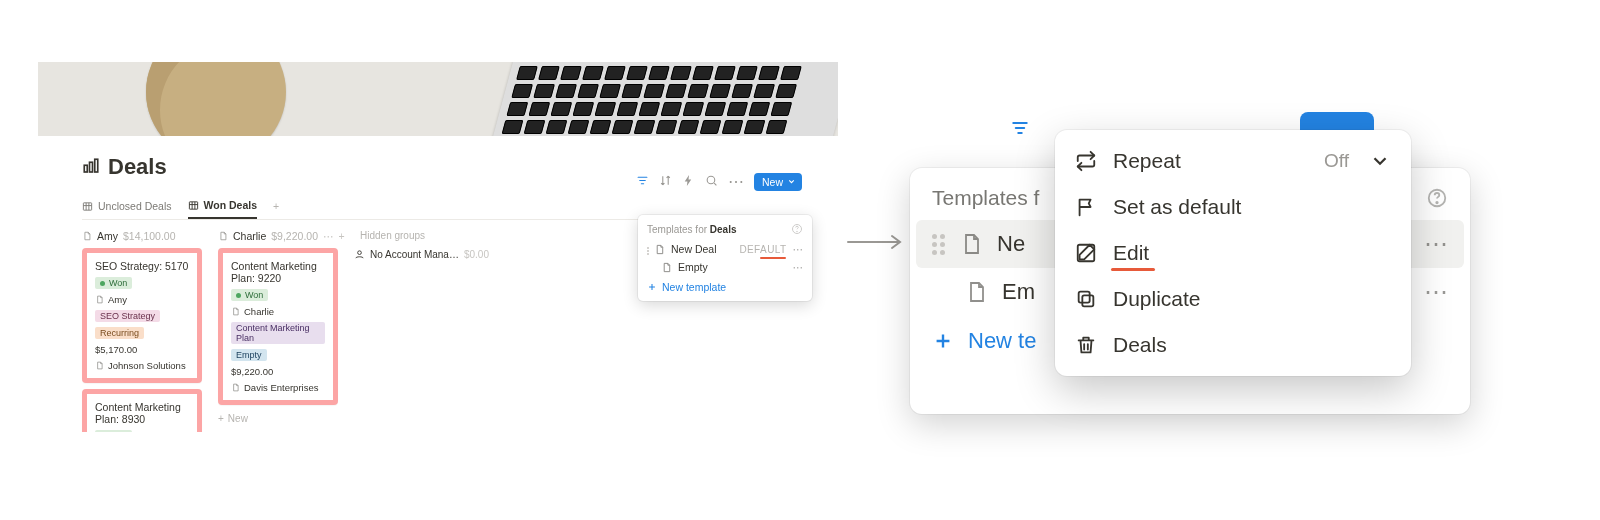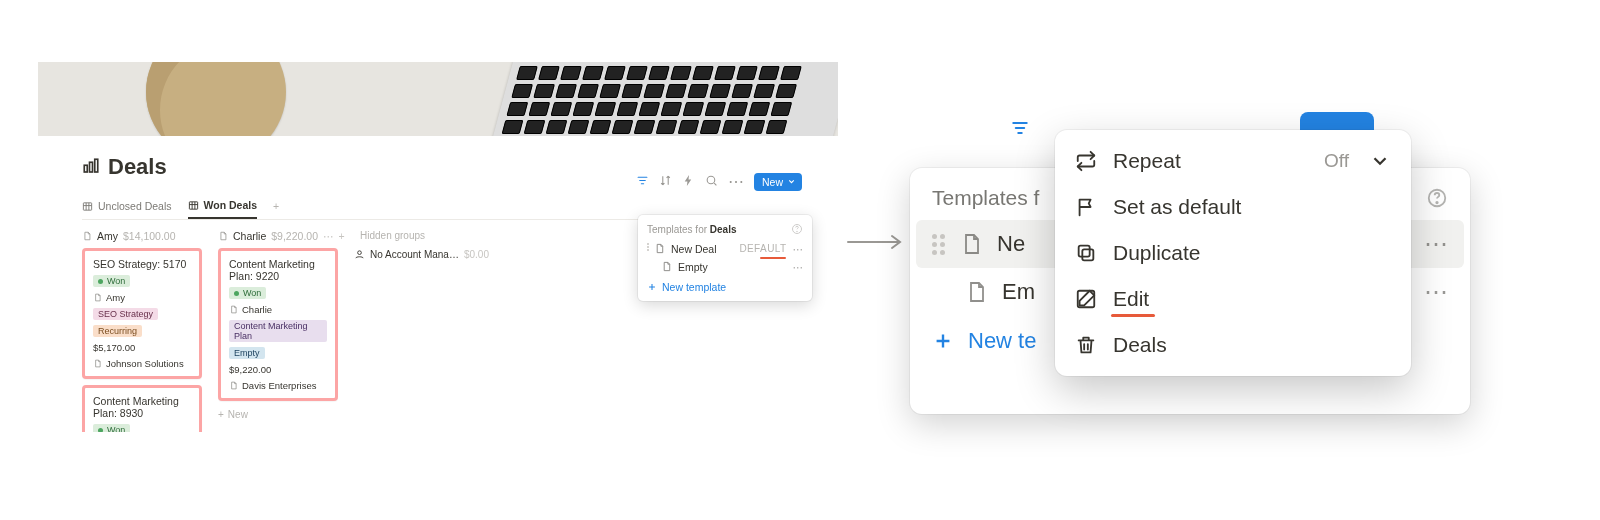--- a/index.html
+++ b/index.html
@@ -39,21 +39,21 @@
   .new-btn svg{width:9px;height:9px;}
 
   .board { margin-top:10px; display:flex; gap:16px; align-items:flex-start; }
   .col { width:120px; }
   .col-head { display:flex; align-items:center; gap:5px; font-size:10.5px; color:#37352f; }
   .col-head .page-ic{opacity:.5;}
   .col-head .amt{color:#b6b4b0;}
   .col-head .dots{margin-left:auto;color:#c7c5c1;}
   .col-head .plus{color:#c7c5c1;}
 
-  .card { border:3px solid #fca5a5; border-radius:4px; padding:7px 8px; margin-top:6px; background:#fff; box-shadow:0 1px 1px rgba(15,15,15,.04); }
+  .card { border:5px solid #fca5a5; border-radius:4px; padding:7px 8px; margin-top:6px; background:#fff; box-shadow:0 1px 1px rgba(15,15,15,.04); }
   .card-title{font-size:10.5px; font-weight:500;}
   .pill{display:inline-flex;align-items:center;font-size:9px;padding:1px 5px;border-radius:2px;margin-top:5px;}
   .pill.green{background:#dbeddb;color:#2f6e3b;}
   .pill.green .dot{width:5px;height:5px;background:#4da660;border-radius:50%;margin-right:4px;}
   .pill.blue{background:#d3e5ef;color:#1a3f5c;}
   .pill.pink{background:#f4dbe7;color:#69314c;}
   .pill.orange{background:#fadec9;color:#7a4d20;}
   .pill.purple{background:#e8deee;color:#492f64;}
   .line{display:flex;align-items:center;gap:4px;font-size:9.5px;color:#37352f;margin-top:5px;}
   .line svg{width:9px;height:9px;opacity:.55;}
@@ -63,21 +63,21 @@
   .hidden-col{font-size:10px;color:#b6b4b0;margin-left:6px;}
   .hidden-card{display:flex;align-items:center;gap:5px;font-size:10px;color:#37352f;margin-top:8px;}
   .hidden-card svg{width:11px;height:11px;}
   .hidden-card .amt{color:#c7c5c1;}
 
   
   .tdrop { position:absolute; left:638px; top:215px; width:174px; background:#fff; border-radius:5px; box-shadow:0 4px 16px rgba(0,0,0,.16),0 0 0 1px rgba(15,15,15,.06); padding:6px 0 2px; font-size:10.5px;}
   .tdrop-head{display:flex;align-items:center;padding:2px 9px 5px;color:#9b9995;font-size:10px;}
   .tdrop-head b{color:#37352f;font-weight:600;}
   .tdrop-head svg{width:12px;height:12px;margin-left:auto;opacity:.5;}
-  .tdrop-item{display:flex;align-items:flex-start;gap:6px;padding:3px 9px;color:#37352f;}
+  .tdrop-item{display:flex;align-items:flex-end;gap:6px;padding:3px 9px;color:#37352f;}
   .tdrop-item svg{width:11px;height:11px;opacity:.6;}
   .tdrop-item.new-deal{position:relative;}
   .handle-dots{display:flex;flex-direction:column;gap:1px;margin-right:-1px;}
   .handle-dots span{width:2px;height:2px;background:#c7c5c1;border-radius:50%;}
   .tdrop-item .def{margin-left:auto;font-size:10px;color:#b6b4b0;letter-spacing:.4px;}
   .red-underline-sm{position:absolute;right:26px;bottom:-1px;width:26px;height:2px;background:#e75a3a;border-radius:2px;}
   .tdrop-item .opt-dots{opacity:.45;}
   .tdrop-new{display:flex;align-items:center;gap:5px;padding:5px 9px 6px;color:#2383e2;}
   .tdrop-new svg{width:10px;height:10px;}
 
@@ -461,34 +461,34 @@
           <path d="M6 9l6 6 6-6"></path>
         </svg>
     </span>
   </div>
   <div class="crow">
     <svg viewBox="0 0 24 24" fill="none" stroke="currentColor" stroke-width="2" stroke-linecap="round" stroke-linejoin="round">
         <path d="M5 21V4h12l-2 4 2 4H5"></path>
       </svg>
     <span>Set as default</span>
   </div>
+  <div class="crow editrow">
+    <svg viewBox="0 0 24 24" fill="none" stroke="currentColor" stroke-width="2" stroke-linecap="round" stroke-linejoin="round">
+        <rect x="3" y="3" width="18" height="18" rx="2"></rect>
+        <path d="M16 3l5 5L10 19H5v-5z"></path>
+      </svg>
+    <span>Edit</span>
+    <span class="red-underline"></span>
+  </div>
   <div class="crow">
     <svg viewBox="0 0 24 24" fill="none" stroke="currentColor" stroke-width="2" stroke-linecap="round" stroke-linejoin="round">
         <rect x="8" y="8" width="12" height="12" rx="2"></rect>
         <rect x="4" y="4" width="12" height="12" rx="2"></rect>
       </svg>
     <span>Duplicate</span>
   </div>
-  <div class="crow editrow">
-    <svg viewBox="0 0 24 24" fill="none" stroke="currentColor" stroke-width="2" stroke-linecap="round" stroke-linejoin="round">
-        <rect x="3" y="3" width="18" height="18" rx="2"></rect>
-        <path d="M16 3l5 5L10 19H5v-5z"></path>
-      </svg>
-    <span>Edit</span>
-    <span class="red-underline"></span>
-  </div>
   <div class="crow">
     <svg viewBox="0 0 24 24" fill="none" stroke="currentColor" stroke-width="2" stroke-linecap="round" stroke-linejoin="round">
         <path d="M4 7h16M9 7V4h6v3M6 7l1 13h10l1-13M10 11v6M14 11v6"></path>
       </svg>
     <span>Deals</span>
   </div>
 </div>
 
 </body></html>

